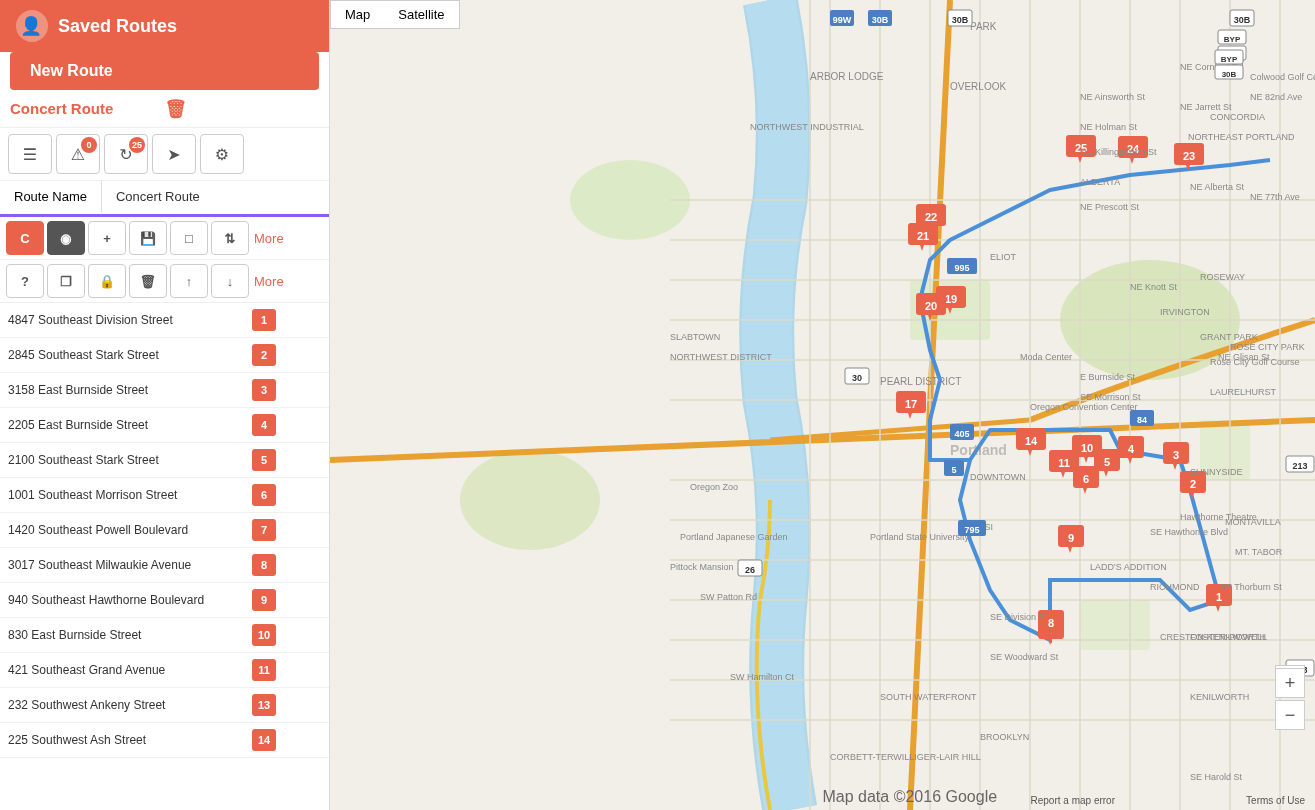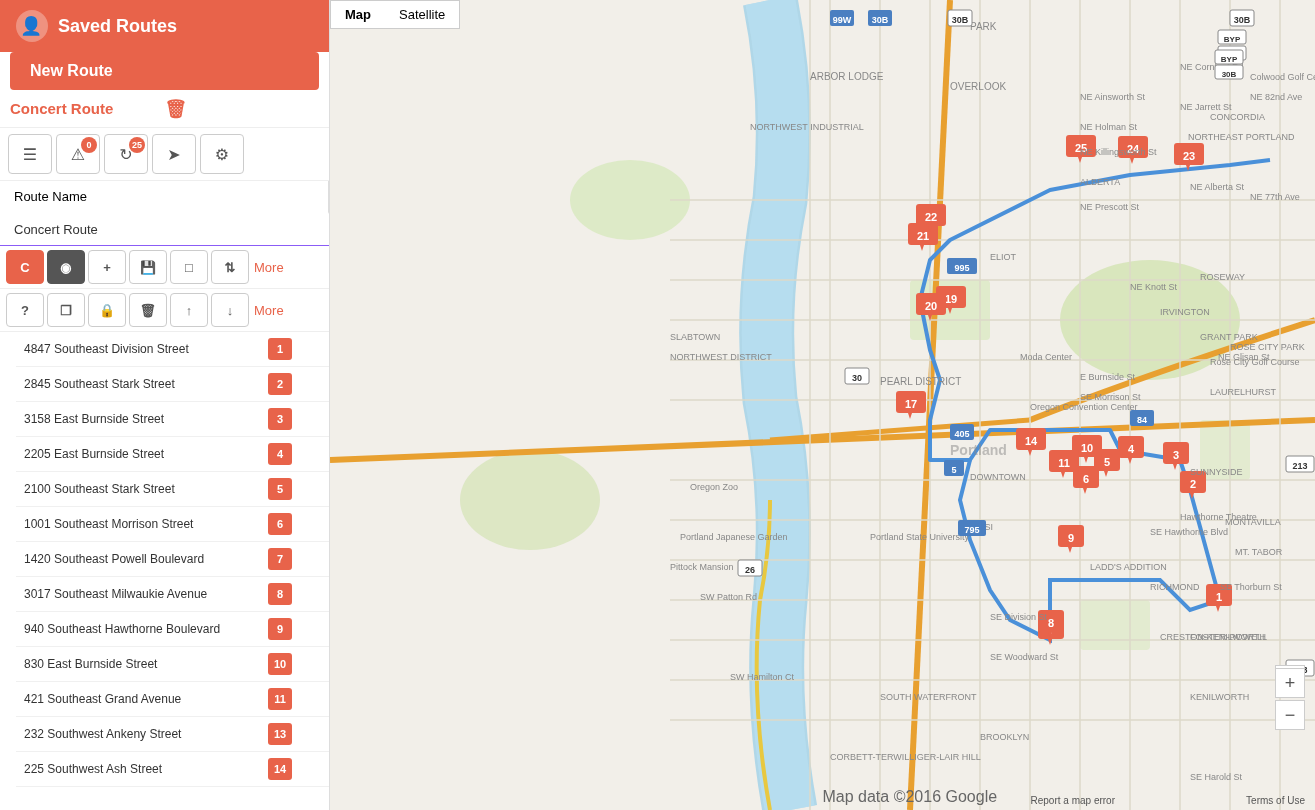--- a/index.html
+++ b/index.html
@@ -101,22 +101,21 @@
       border-radius: 50%;
       font-size: 9px;
       width: 16px; height: 16px;
       display: flex; align-items: center; justify-content: center;
       font-weight: bold;
     }
 
     
     .route-name-row {
       display: flex;
-      border-bottom: 1px solid #8b5cf6;
-      flex-direction: column;
+      border-bottom: 3px solid #8b5cf6;
     }
 
     .route-name-row .tab {
       padding: 8px 14px;
       font-size: 13px;
       border-right: 1px solid #ddd;
       cursor: pointer;
       background: #f5f5f5;
     }
 
@@ -161,21 +160,20 @@
       cursor: pointer;
       margin-left: 2px;
       text-decoration: none;
     }
 
     
     #address-list {
       flex: 1;
       overflow-y: auto;
       font-size: 13px;
-      margin-left: 16px;
     }
 
     .address-item {
       display: flex;
       align-items: center;
       padding: 6px 8px;
       border-bottom: 1px solid #f0f0f0;
       min-height: 32px;
     }
 
@@ -224,21 +222,21 @@
 
     .map-tab {
       padding: 6px 14px;
       font-size: 13px;
       cursor: pointer;
       background: white;
       border: none;
     }
 
     .map-tab.active {
-      font-weight: bold;
+      font-weight: normal;
     }
 
     
     #map-bg {
       width: 100%;
       height: 100%;
       background: #f2efe9;
       position: relative;
     }
 

